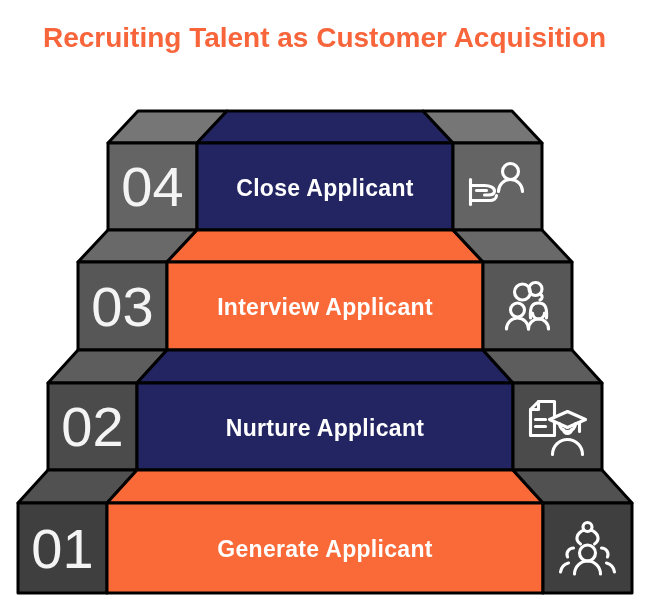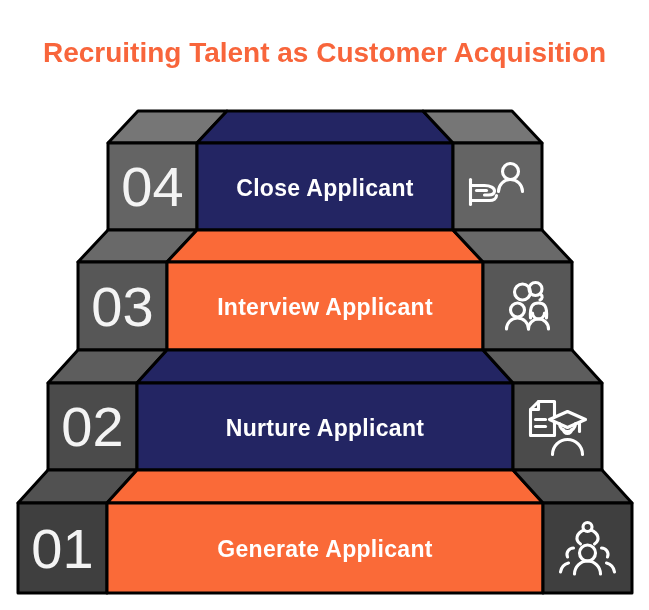--- a/index.html
+++ b/index.html
@@ -1,19 +1,19 @@
 <!DOCTYPE html>
 <html><head>
 <meta charset="utf-8">
 <style>
   html,body{margin:0;padding:0;}
   body{background:#ffffff;font-family:"Liberation Sans",sans-serif;}
   .stage{position:relative;width:649px;height:610px;background:#ffffff;overflow:hidden;}
   .title{
-    position:absolute;top:22px;left:0;right:0;margin:15px;
+    position:absolute;top:22px;left:0;right:0;margin:0;
     text-align:center;
     font-family:"Liberation Sans",sans-serif;
     font-weight:bold;font-size:28px;letter-spacing:0px;
     color:#F8653B;
   }
   svg.stairs{position:absolute;left:0;top:0;width:649px;height:610px;}
   text.step-num{
     font-family:"Liberation Sans",sans-serif;
     font-weight:300;font-size:56px;fill:#F4F4F4;
   }

